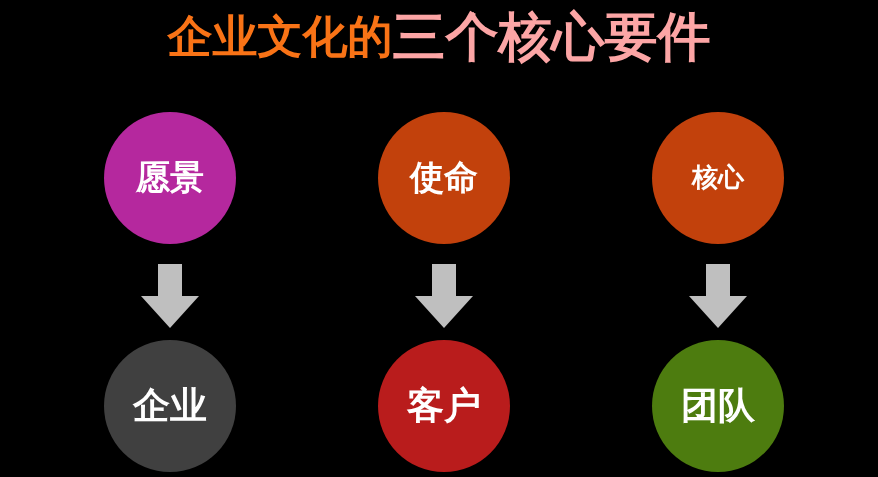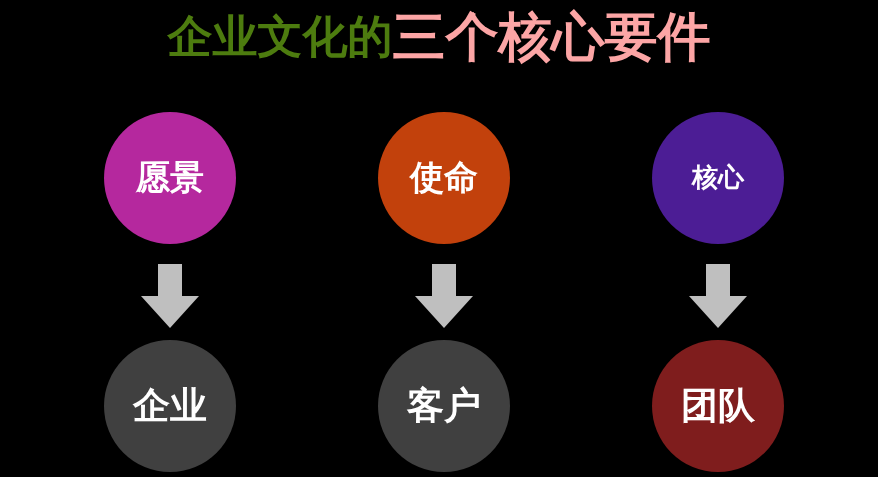--- a/index.html
+++ b/index.html
@@ -17,21 +17,21 @@
   }
   .title {
     margin: 0;
     padding-top: 8px;
     text-align: center;
     font-weight: bold;
     line-height: 1.1;
     white-space: nowrap;
   }
   .t-hl {
-    color: #4d7c0f;
+    color: #f97316;
     font-size: 45px;
     vertical-align: middle;
   }
   .t-rest {
     color: #fca5a5;
     font-size: 53px;
     vertical-align: middle;
   }
   .columns {
     position: absolute;
@@ -92,31 +92,31 @@
       </div>
     </div>
 
     <div class="column">
       <div class="circle top" style="background-color: #c2410c;">
         <span class="big">使命</span>
       </div>
       <svg class="arrow" width="58" height="64" viewBox="0 0 58 64">
         <polygon points="17,0 41,0 41,32 58,32 29,64 0,32 17,32" fill="#bfbfbf"></polygon>
       </svg>
-      <div class="circle bottom" style="background-color: #404040;">
+      <div class="circle bottom" style="background-color: #b91c1c;">
         <span>客户</span>
       </div>
     </div>
 
     <div class="column">
-      <div class="circle top" style="background-color: #4c1d95;">
+      <div class="circle top" style="background-color: #c2410c;">
         <span class="line">核心</span>
       </div>
       <svg class="arrow" width="58" height="64" viewBox="0 0 58 64">
         <polygon points="17,0 41,0 41,32 58,32 29,64 0,32 17,32" fill="#bfbfbf"></polygon>
       </svg>
-      <div class="circle bottom" style="background-color: #7f1d1d;">
+      <div class="circle bottom" style="background-color: #4d7c0f;">
         <span>团队</span>
       </div>
     </div>
 
   </div>
 </div>
 
 </body></html>

